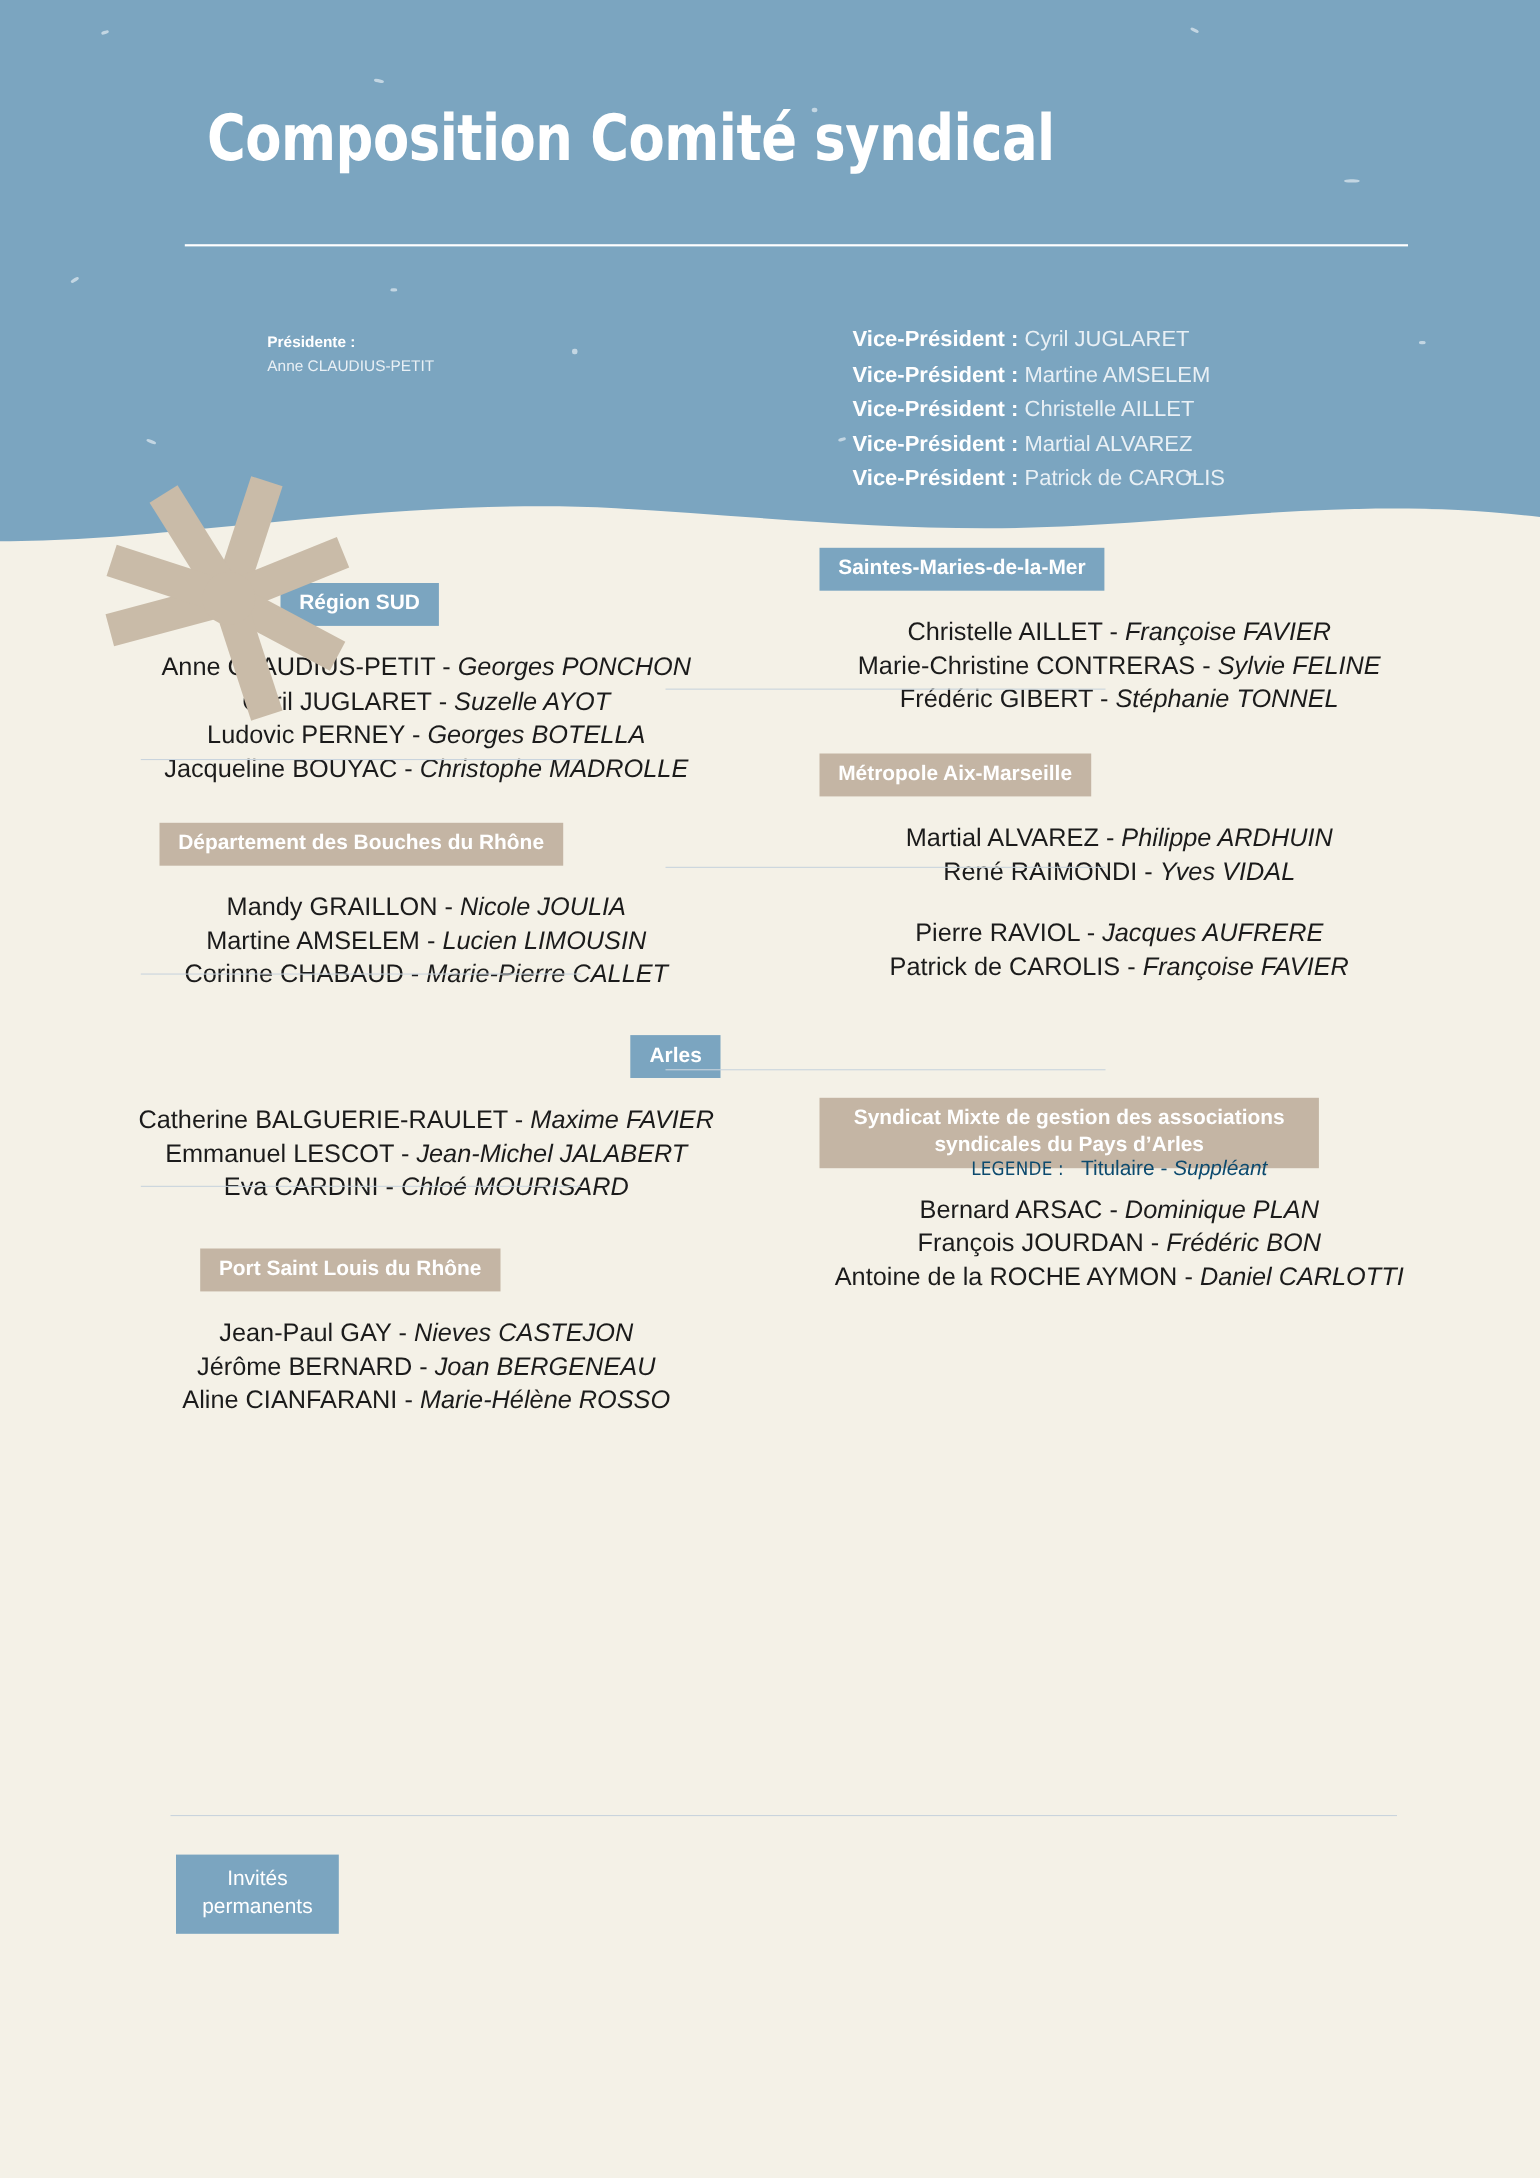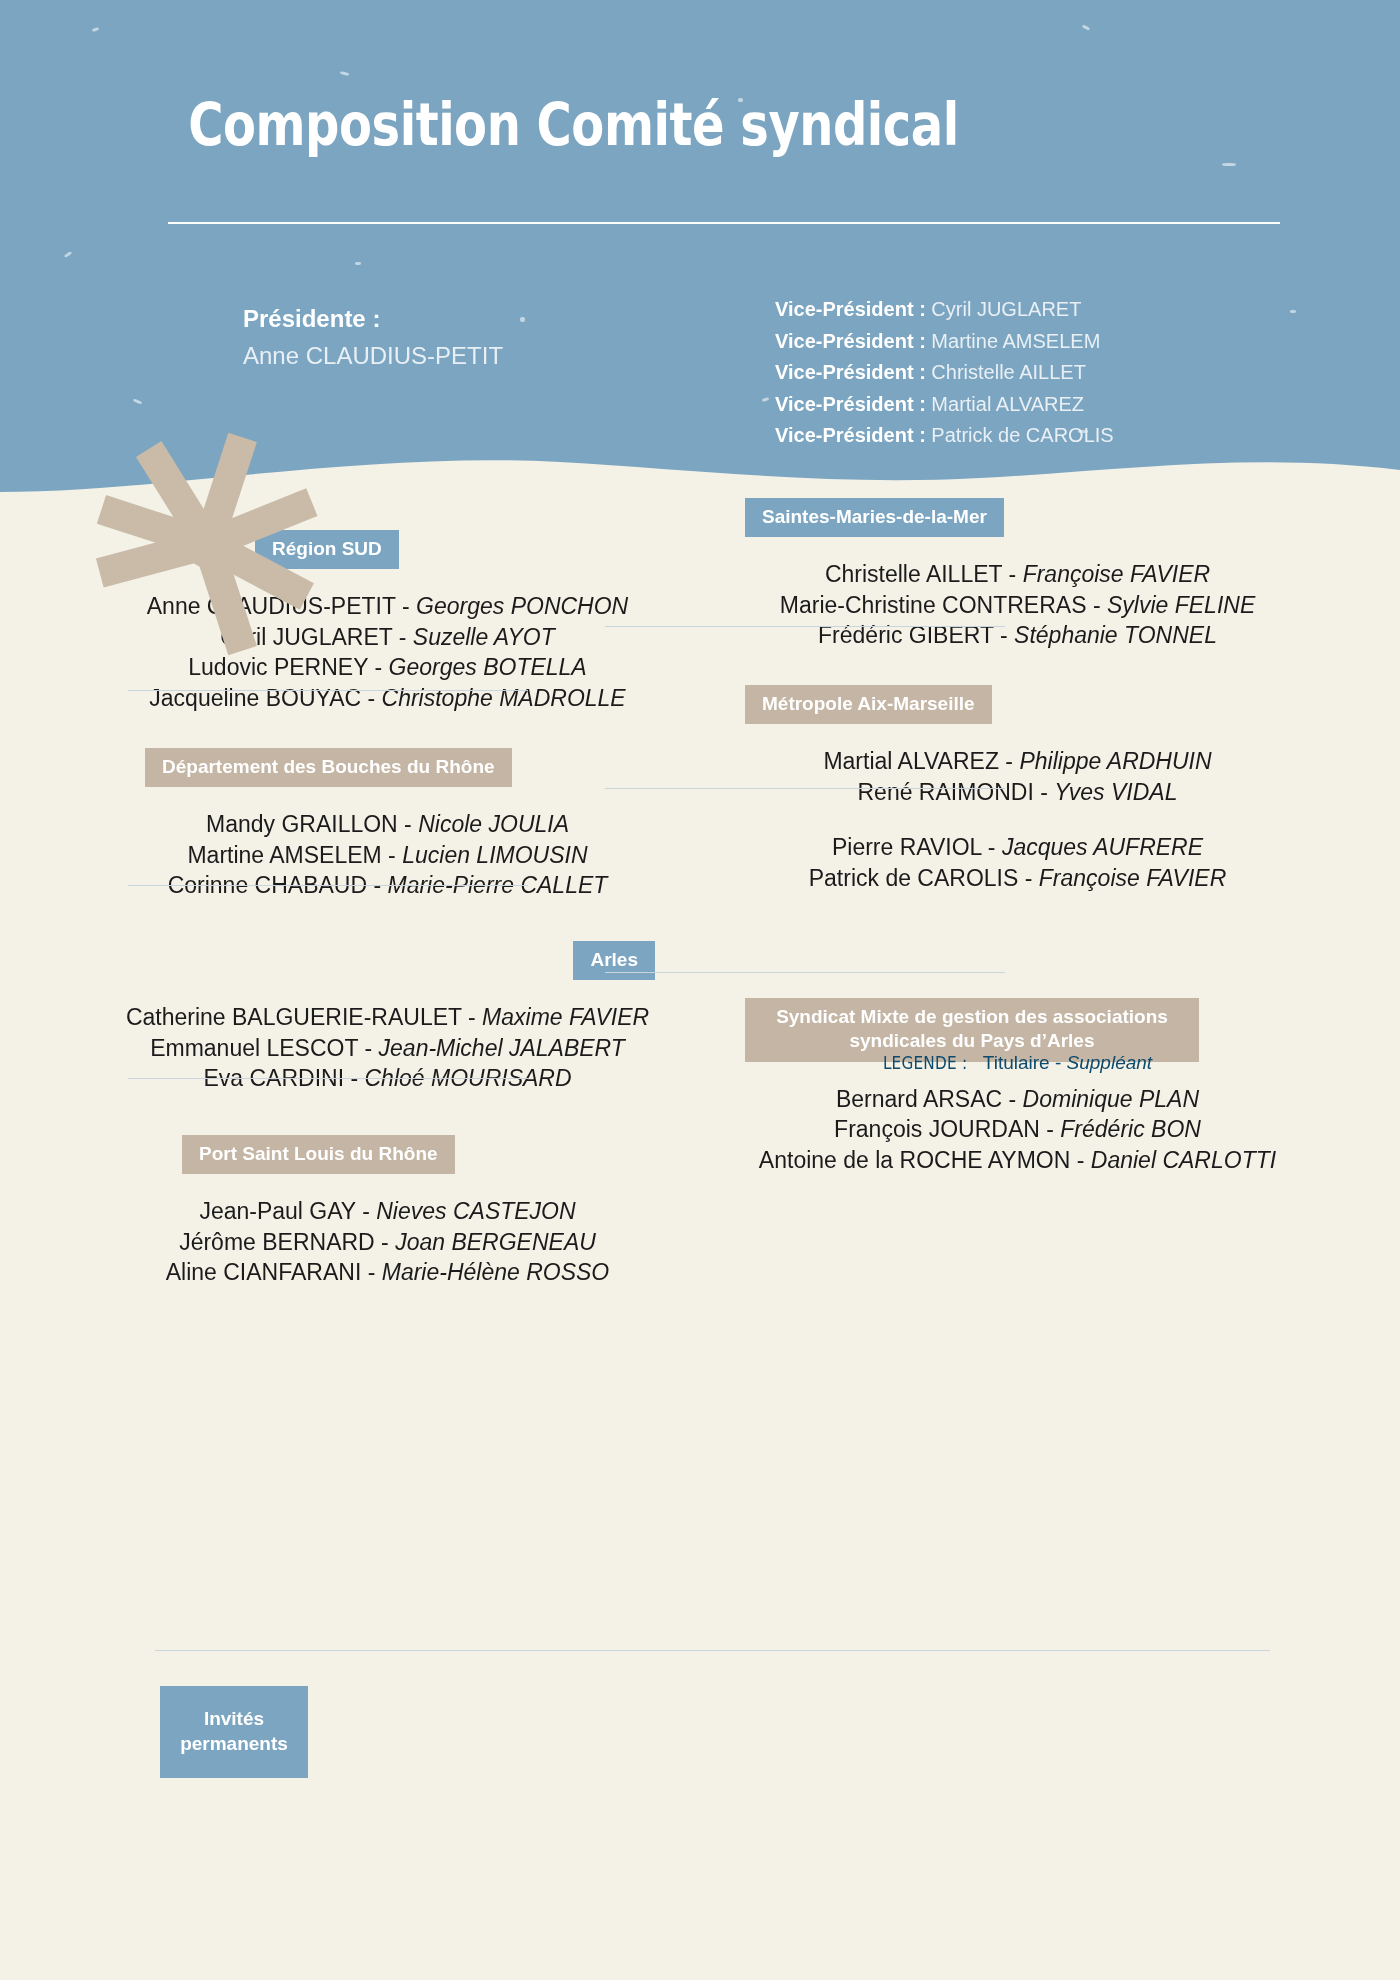--- a/index.html
+++ b/index.html
@@ -63,21 +63,21 @@
     background: #ffffff;
     z-index: 5;
   }
 
   #pres-block {
     position: absolute;
     left: 243px;
     top: 300px;
     z-index: 5;
     color: #ffffff;
-    font-size: 24px;
+    font-size: 14px;
     line-height: 1.55;
     white-space: nowrap;
   }
   #pres-block .lbl { font-weight: bold; color:#ffffff; }
   #pres-block .nm  { color: #e9f0f5; }
 
   #vp-block {
     position: absolute;
     left: 775px;
     top: 294px;
@@ -172,24 +172,24 @@
     top: 1650px;
     width: 1115px;
     height: 1px;
     background: #c9d4dd;
   }
   #invites-badge {
     position: absolute;
     left: 160px;
     top: 1686px;
     width: 148px;
-    height: 92px;
+    height: 72px;
     background: #7ba5c0;
     color: #ffffff;
-    font-weight: bold;
+    font-weight: normal;
     font-size: 19px;
     line-height: 1.3;
     display: flex;
     flex-direction: column;
     align-items: center;
     justify-content: center;
     text-align: center;
   }
   #invites-text {
     position: absolute;

